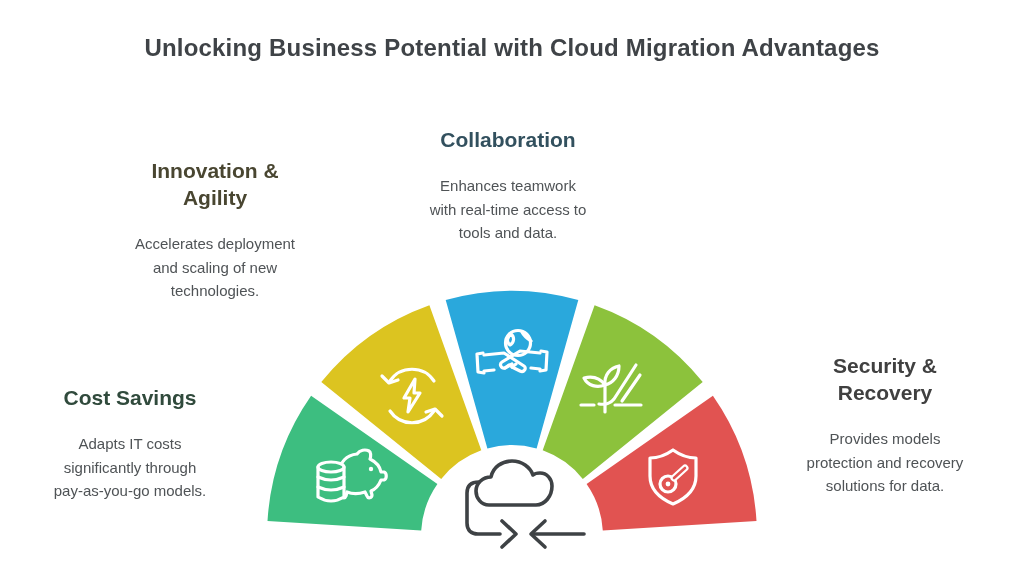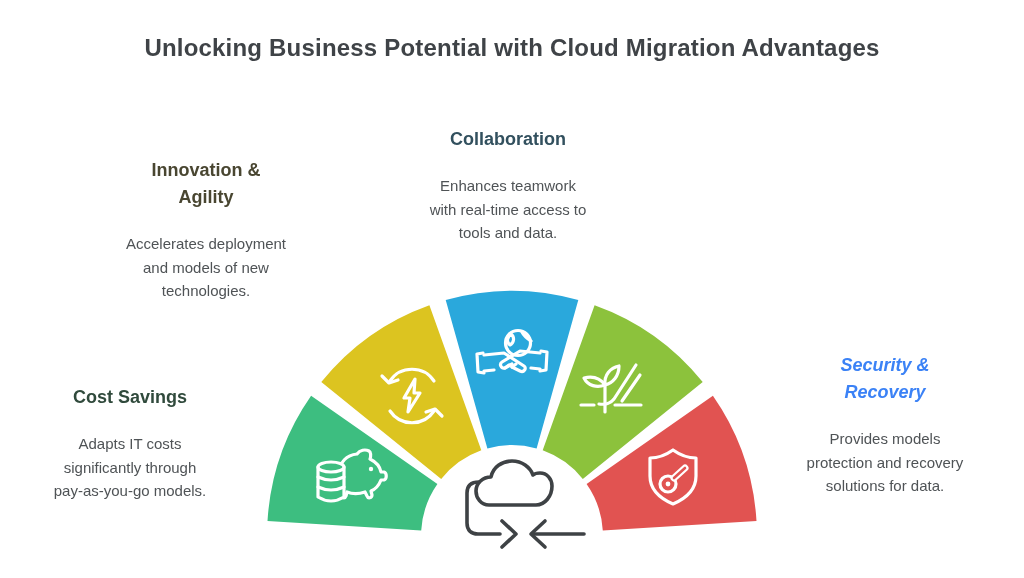--- a/index.html
+++ b/index.html
@@ -7,37 +7,37 @@
     position:relative; width:1024px; height:578px; overflow:hidden;
     background:#ffffff; font-family:"Liberation Sans", sans-serif;
   }
   .title {
     position:absolute; left:0; top:34px; width:1024px;
     text-align:center; font-size:24px; font-weight:bold; color:#3F4347;
     letter-spacing:0.2px;
   }
   .benefit { position:absolute; text-align:center; }
   .benefit-heading {
-    font-size:18px; font-weight:bold; line-height:27px;
+    font-size:21px; font-weight:bold; line-height:27px;
     white-space:pre-line; margin:0 auto 21px auto;
   }
   .benefit-desc {
     font-size:15px; line-height:23.5px; color:#4F5356;
     white-space:pre-line; margin:0 auto;
   }
   .b-cost   { left:10px;  top:384px; width:240px; }
-  .b-innov  { left:88px; top:157px; width:236px; }
+  .b-innov  { left:97px; top:157px; width:236px; }
   .b-collab { left:390px; top:126px; width:236px; }
   .b-scale  { left:667px; top:157px; width:236px; }
   .b-sec    { left:767px; top:352px; width:236px; }
   .b-cost   .benefit-heading { color:#304A3C; }
   .b-innov  .benefit-heading { color:#494631; }
   .b-collab .benefit-heading { color:#32505E; }
   .b-scale  .benefit-heading { color:#454C2C; }
-  .b-sec    .benefit-heading { color:#3b82f6;font-style:italic; }
+  .b-sec    .benefit-heading { color:#404040; }
   .fan { position:absolute; left:0; top:0; }
   .wedge { stroke:none; }
   .wicon .ln   { fill:none; stroke:#fff; stroke-width:3.2; stroke-linecap:round; stroke-linejoin:round; }
   .wicon .fill { stroke:#fff; stroke-width:3.2; stroke-linejoin:round; }
   .wicon .dot  { fill:#fff; stroke:none; }
   .wicon .thick    { fill:none; stroke:#fff; stroke-width:7; stroke-linecap:round; }
   .wicon .keyinner { fill:none; stroke-width:2.6; stroke-linecap:round; }
   .cicon path { fill:none; stroke:#3E4245; stroke-width:3.6; stroke-linecap:round; stroke-linejoin:round; }
   .cicon .cloud { fill:#ffffff; }
 </style>
@@ -52,21 +52,21 @@
     <div class="benefit-heading">Cost Savings</div>
     <div class="benefit-desc" style="max-width:190px">Adapts IT costs
 significantly through
 pay-as-you-go models.</div>
   </div>
 
   <div class="benefit b-innov">
     <div class="benefit-heading">Innovation &amp;
 Agility</div>
     <div class="benefit-desc" style="max-width:210px">Accelerates deployment
-and models of new
+and scaling of new
 technologies.</div>
   </div>
 
   <div class="benefit b-collab">
     <div class="benefit-heading">Collaboration</div>
     <div class="benefit-desc" style="max-width:220px">Enhances teamwork
 with real-time access to
 tools and data.</div>
   </div>
 

